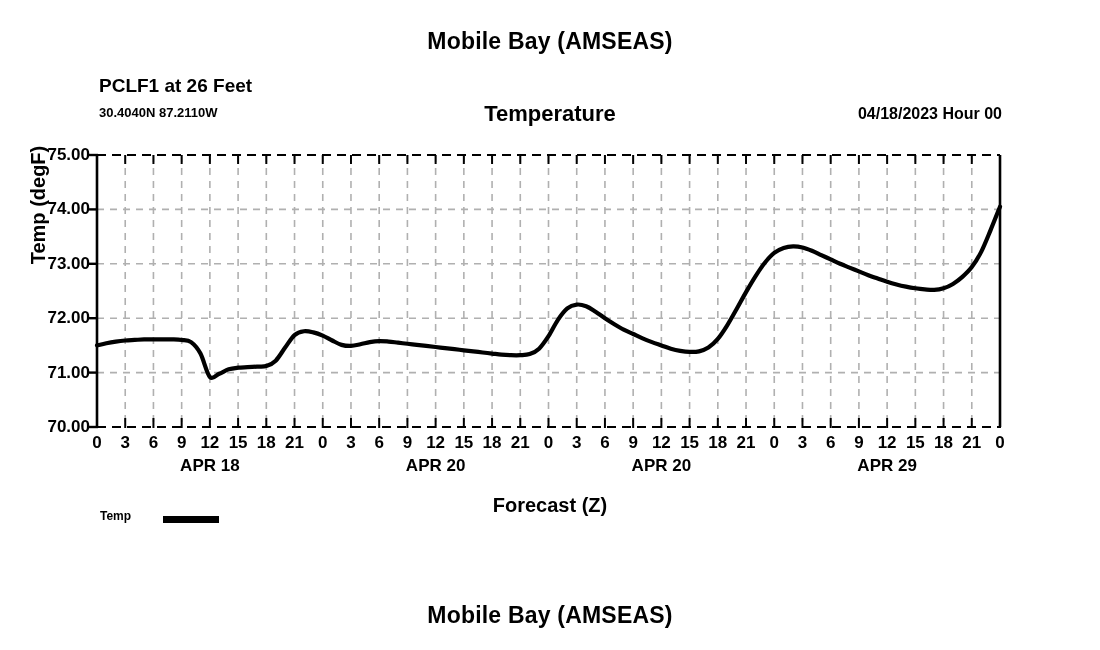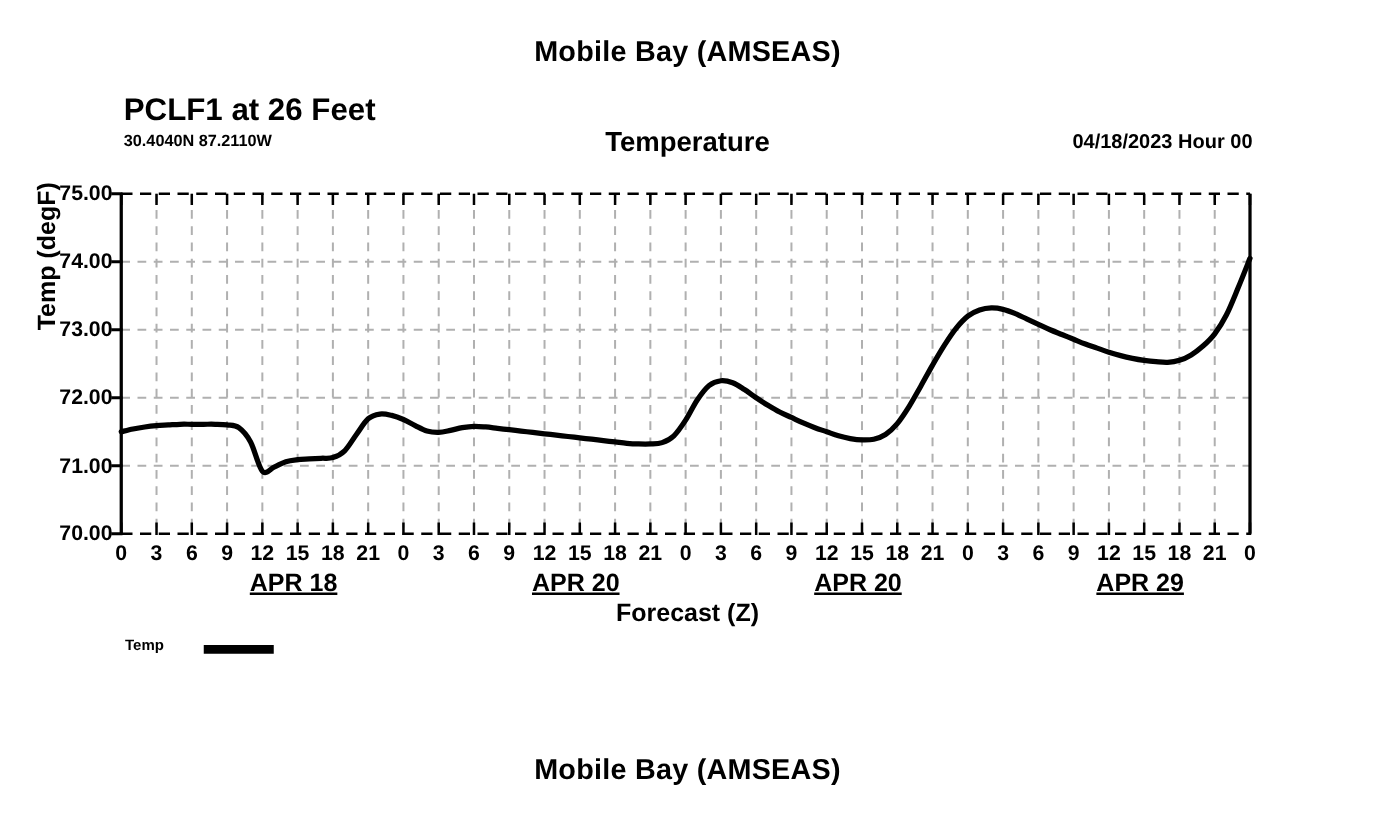--- a/index.html
+++ b/index.html
@@ -40,21 +40,21 @@
     top: 604px;
     left: 0;
     width: 1100px;
     text-align: center;
     font-size: 23px;
     letter-spacing: 0.2px;
   }
   #station-line {
     top: 76px;
     left: 99px;
-    font-size: 25px;
+    font-size: 19px;
   }
   #coords-line {
     top: 106px;
     left: 99px;
     font-size: 13px;
   }
   #subtitle {
     top: 103px;
     left: 0;
     width: 1100px;
@@ -69,21 +69,21 @@
   #ylabel {
     top: 195px;
     left: -62px;
     width: 200px;
     text-align: center;
     font-size: 20px;
     transform: rotate(-90deg);
     transform-origin: center center;
   }
   #xlabel {
-    top: 481px;
+    top: 495px;
     left: 0;
     width: 1100px;
     text-align: center;
     font-size: 20px;
   }
   .ytick {
     position: absolute;
     right: 1010px;
     width: 120px;
     text-align: right;
@@ -97,27 +97,26 @@
     font-size: 17px;
     font-weight: bold;
     text-align: center;
     width: 30px;
     margin-left: -15px;
     line-height: 1;
   }
   .daylabel {
     position: absolute;
     top: 457px;
-    font-size: 20px;
-    font-weight: bold;
-    text-align: right;
+    font-size: 17px;
+    font-weight: bold;
+    text-align: center;
     width: 120px;
     margin-left: -60px;
     line-height: 1;
-    text-decoration: underline;
   }
   #legend-label {
     position: absolute;
     top: 510px;
     left: 100px;
     font-size: 12px;
     font-weight: bold;
     line-height: 1;
   }
   #legend-swatch {

